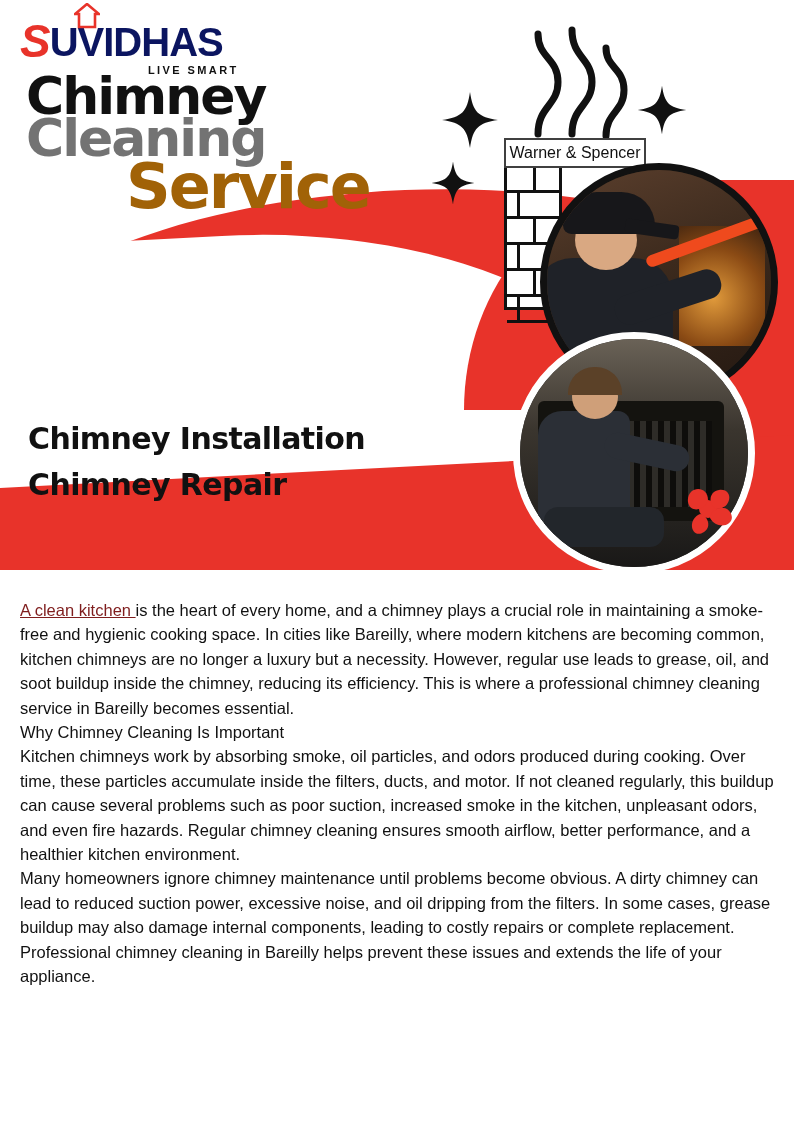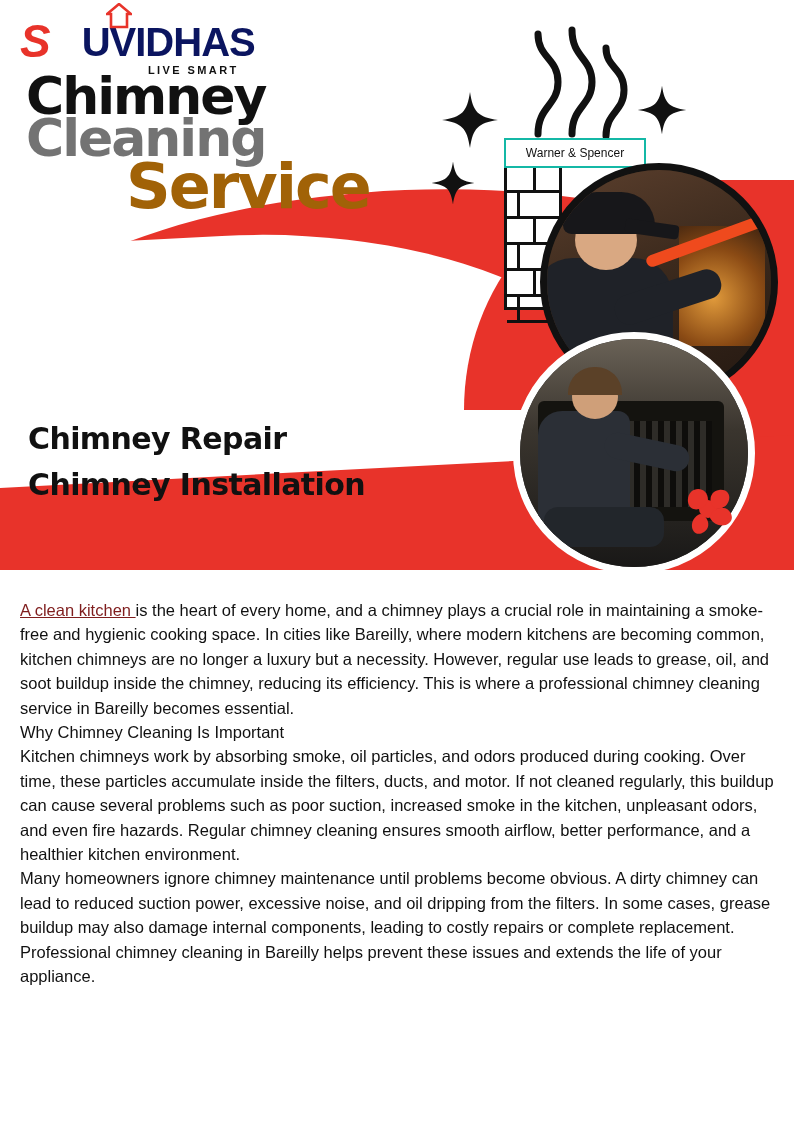--- a/index.html
+++ b/index.html
@@ -92,21 +92,20 @@
     line-height: 42px;
     letter-spacing: -1px;
   }
   .logo-rest {
     font-size: 40px;
     font-weight: bold;
     color: #0b1560;
     line-height: 40px;
     letter-spacing: -1px;
     position: relative;
-    margin-left: 32px;
   }
   .logo-house {
     position: absolute;
     left: 24px;
     top: -19px;
     width: 26px;
     height: 26px;
   }
   .logo-tag {
     margin-left: 96px;
@@ -158,23 +157,23 @@
     width: 260px;
     height: 300px;
     z-index: 10;
   }
   .plaque {
     position: absolute;
     left: 74px;
     top: 128px;
     width: 138px;
     height: 26px;
-    border: 2px solid #14b8a6;
-    background: #ffffff;
-    font-size: 12px;
+    border: 2px solid #404040;
+    background: #ffffff;
+    font-size: 16px;
     color: #111111;
     display: flex;
     align-items: center;
     justify-content: center;
     z-index: 3;
   }
   .brick-stack {
     position: absolute;
     left: 74px;
     top: 154px;
@@ -392,22 +391,22 @@
 
   <svg class="swirl" viewBox="0 0 72 66">
     <circle cx="36" cy="33" r="9" fill="#e8332a"></circle>
     <path d="M36 24 C36 8, 14 10, 16 26 C18 38, 34 34, 36 24 Z" fill="#e8332a"></path>
     <path d="M45 33 C60 33, 62 12, 47 14 C35 16, 37 31, 45 33 Z" fill="#e8332a"></path>
     <path d="M38 42 C46 56, 66 48, 58 36 C52 27, 38 34, 38 42 Z" fill="#e8332a"></path>
     <path d="M28 38 C14 44, 20 64, 32 56 C41 50, 34 38, 28 38 Z" fill="#e8332a"></path>
   </svg>
 
   <div class="services">
+    <div>Chimney Installation</div>
     <div>Chimney Repair</div>
-    <div>Chimney Installation</div>
   </div>
 </div>
 
 <div class="article">
   <p>
     <a class="lede-link" href="#">A clean kitchen </a><span>is the heart of every home, and a chimney plays a crucial role in maintaining a smoke-free and hygienic cooking space. In cities like Bareilly, where modern kitchens are becoming common, kitchen chimneys are no longer a luxury but a necessity. However, regular use leads to grease, oil, and soot buildup inside the chimney, reducing its efficiency. This is where a professional chimney cleaning service in Bareilly becomes essential.</span>
   </p>
   <p>Why Chimney Cleaning Is Important</p>
   <p>Kitchen chimneys work by absorbing smoke, oil particles, and odors produced during cooking. Over time, these particles accumulate inside the filters, ducts, and motor. If not cleaned regularly, this buildup can cause several problems such as poor suction, increased smoke in the kitchen, unpleasant odors, and even fire hazards. Regular chimney cleaning ensures smooth airflow, better performance, and a healthier kitchen environment.</p>
   <p>Many homeowners ignore chimney maintenance until problems become obvious. A dirty chimney can lead to reduced suction power, excessive noise, and oil dripping from the filters. In some cases, grease buildup may also damage internal components, leading to costly repairs or complete replacement. Professional chimney cleaning in Bareilly helps prevent these issues and extends the life of your appliance.</p>

